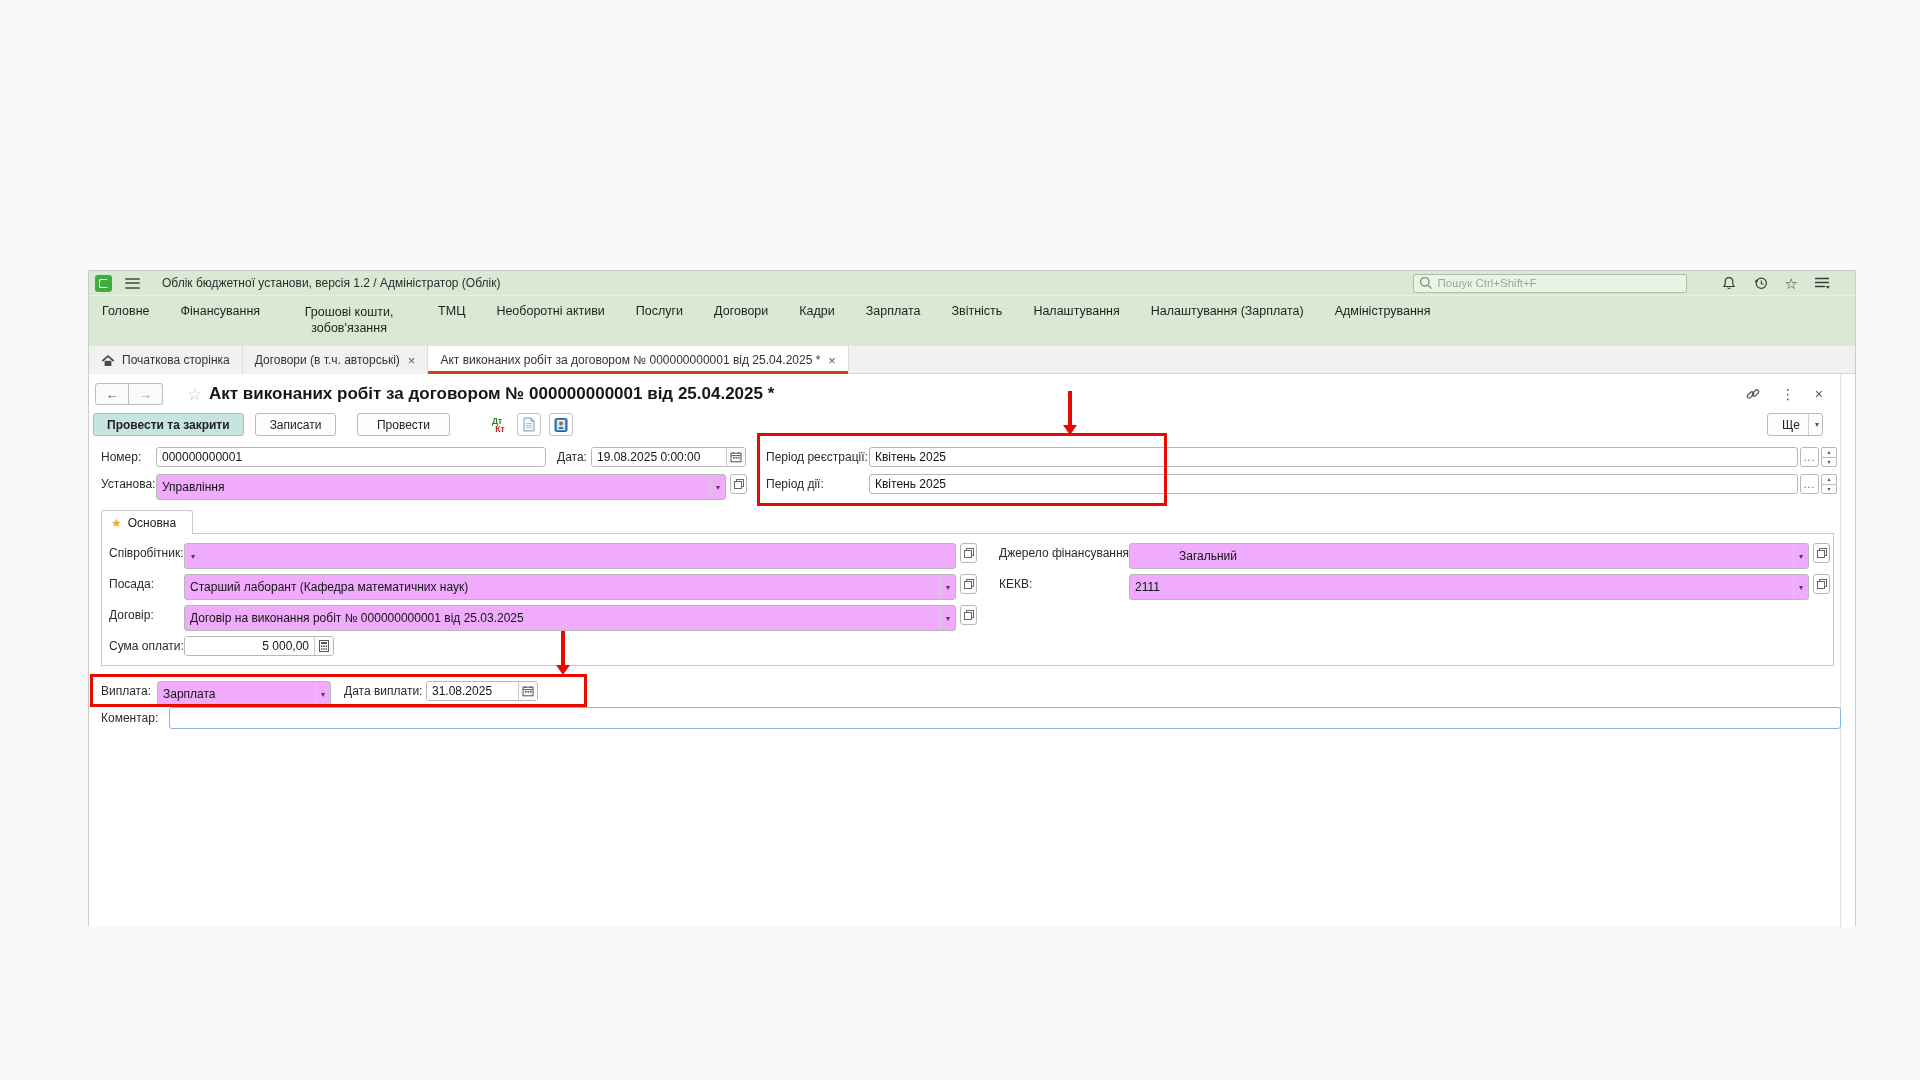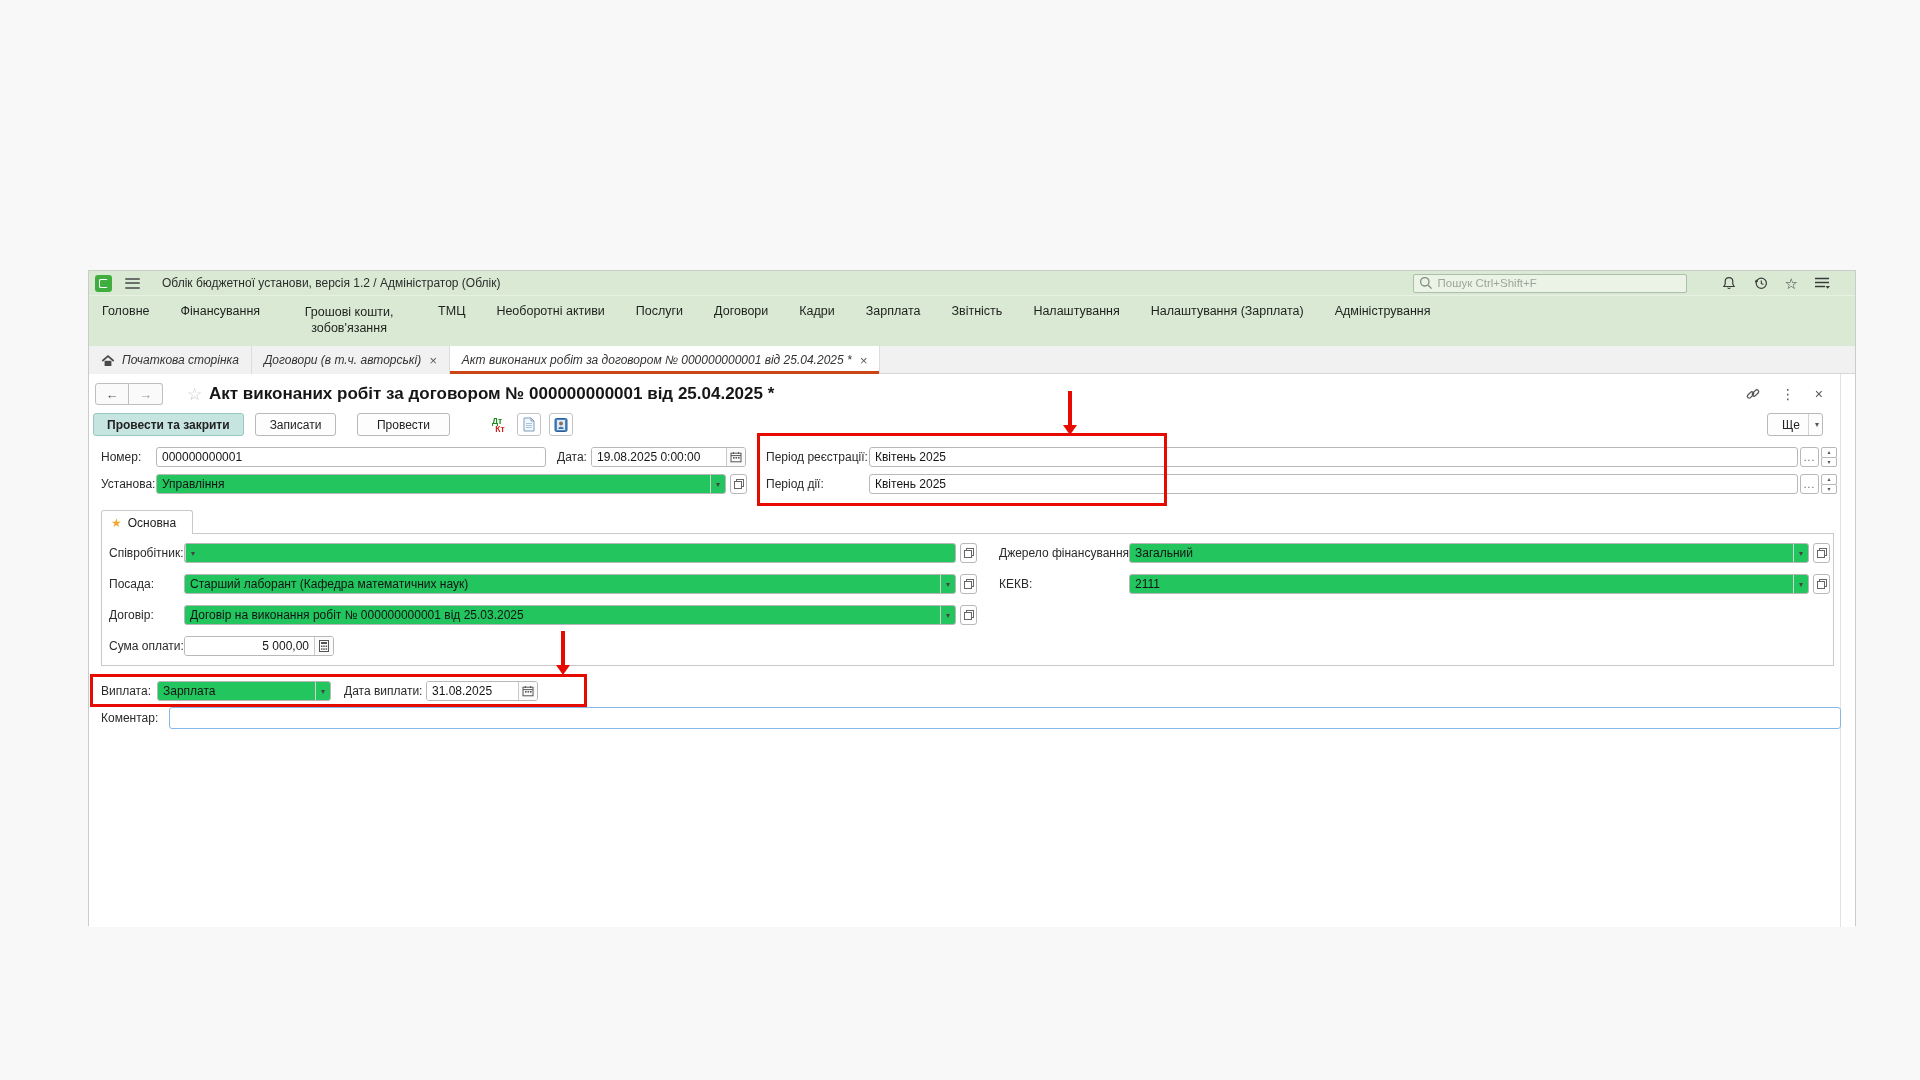--- a/index.html
+++ b/index.html
@@ -30,21 +30,21 @@
   .glyph-star { font-size:15px; color:#3a3a3a; line-height:1; }
 
   
   .menubar { position:absolute; left:0; top:24px; width:100%; height:51px; background:#d9e9d4;
     border-top:1px solid #e7f2e3; display:flex; align-items:flex-start; padding:8px 0 0 13px; }
   .menu-item { font-size:12.5px; color:#1e201e; margin-right:31px; white-space:nowrap; cursor:pointer; }
   .menu-item.wrap { white-space:normal; max-width:116px; text-align:center; line-height:1.3; }
 
   
   .tabstrip { position:absolute; left:0; top:75px; width:100%; height:28px; background:#f0f1f0;
-    border-bottom:1px solid #d5d6d5; display:flex;font-style:italic; }
+    border-bottom:1px solid #d5d6d5; display:flex; }
   .tab { height:28px; display:flex; align-items:center; padding:0 12px; font-size:12px; color:#333;
     border-right:1px solid #dcdddc; background:#f0f1f0; cursor:pointer; white-space:nowrap; }
   .tab .home-ic { margin-right:7px; display:flex; }
   .tab-close { margin-left:8px; color:#5c5c5c; font-size:13px; line-height:1; cursor:pointer; }
   .tab.active { background:#fff; position:relative; }
   .tab.active::after { content:""; position:absolute; left:0; right:0; bottom:0; height:3px; background:#cc4514; }
 
   
   .docarea { position:absolute; left:0; top:103px; width:100%; height:553px; background:#fff; }
   .gutter-line { position:absolute; left:1751px; top:0; width:1px; height:100%; background:#e2e2e2; }
@@ -75,21 +75,21 @@
   .btn.more { right:14px; left:auto; padding:0 6px 0 14px; width:56px; justify-content:space-between; }
   .btn.more .caret { border-left:1px solid #d4d4d4; padding-left:6px; margin-left:8px; font-size:8px; color:#555; height:100%; display:flex; align-items:center; }
 
   
   .lbl { position:absolute; font-size:12px; color:#2a2a2a; white-space:nowrap; line-height:20px; }
   .tinput { position:absolute; height:20px; border:1px solid #b8b8b8; border-radius:3px; background:#fff;
     font-size:12px; color:#141414; padding:0 5px; font-family:"Liberation Sans", sans-serif; outline:none; }
   .fgroup { position:absolute; height:20px; display:flex; border:1px solid #b8b8b8; border-radius:3px; background:#fff; overflow:hidden; }
   .fgroup input { border:none; outline:none; font-size:12px; color:#141414; padding:0 5px; font-family:"Liberation Sans", sans-serif; width:100%; }
   .fgroup .att { flex:0 0 19px; border-left:1px solid #c9c9c9; display:flex; align-items:center; justify-content:center; background:#fbfbfb; cursor:pointer; }
-  .combo { position:absolute; height:20px; border:1px solid #b8b8b8; border-radius:3px; background:#22c55e;
+  .combo { position:absolute; height:26px; border:1px solid #b8b8b8; border-radius:3px; background:#f0abfc;
     display:flex; align-items:center; overflow:hidden; }
   .combo .val { flex:1; font-size:12px; color:#141414; padding:0 5px; white-space:nowrap; overflow:hidden; }
   .combo .caret { flex:0 0 15px; align-self:stretch; border-left:1px solid #d2d2d2; display:flex; align-items:center; justify-content:center; font-size:8px; color:#444; cursor:pointer; }
   .sq-btn { position:absolute; width:17px; height:20px; border:1px solid #b8b8b8; border-radius:3px; background:#fff;
     display:flex; align-items:center; justify-content:center; cursor:pointer; }
   .icon-open { width:10px; height:10px; position:relative; display:inline-block; }
   .icon-open::before { content:""; position:absolute; right:0; top:0; width:6px; height:6px; border:1px solid #666; }
   .icon-open::after { content:""; position:absolute; left:0; bottom:0; width:6px; height:6px; border:1px solid #666; background:#fff; }
   .dots-btn { position:absolute; width:19px; height:20px; border:1px solid #b8b8b8; border-radius:3px; background:#fff;
     font-size:10px; color:#555; display:flex; align-items:center; justify-content:center; letter-spacing:1px; cursor:pointer; }
@@ -309,21 +309,21 @@
 
       <span class="lbl" style="left:20px; top:169px; z-index:3;">Співробітник:</span>
       <div class="combo" style="left:95px; top:169px; width:772px; z-index:3;">
         <span class="caret">▾</span>
       </div>
       <span class="sq-btn" style="left:871px; top:169px; z-index:3;">
           <span class="icon-open"></span>
         </span>
 
       <span class="lbl" style="left:910px; top:169px; z-index:3;">Джерело фінансування:</span>
-      <div class="combo" style="left:1040px; top:169px; width:680px; z-index:3;">
+      <div class="combo" style="left:1040px; top:169px; width:680px; z-index:3;padding-left:44px;">
         <span class="val">Загальний</span>
         <span class="caret">▾</span>
       </div>
       <span class="sq-btn" style="left:1724px; top:169px; z-index:3;">
           <span class="icon-open"></span>
         </span>
 
       <span class="lbl" style="left:20px; top:200px; z-index:3;">Посада:</span>
       <div class="combo" style="left:95px; top:200px; width:772px; z-index:3;">
         <span class="val">Старший лаборант (Кафедра математичних наук)</span>

